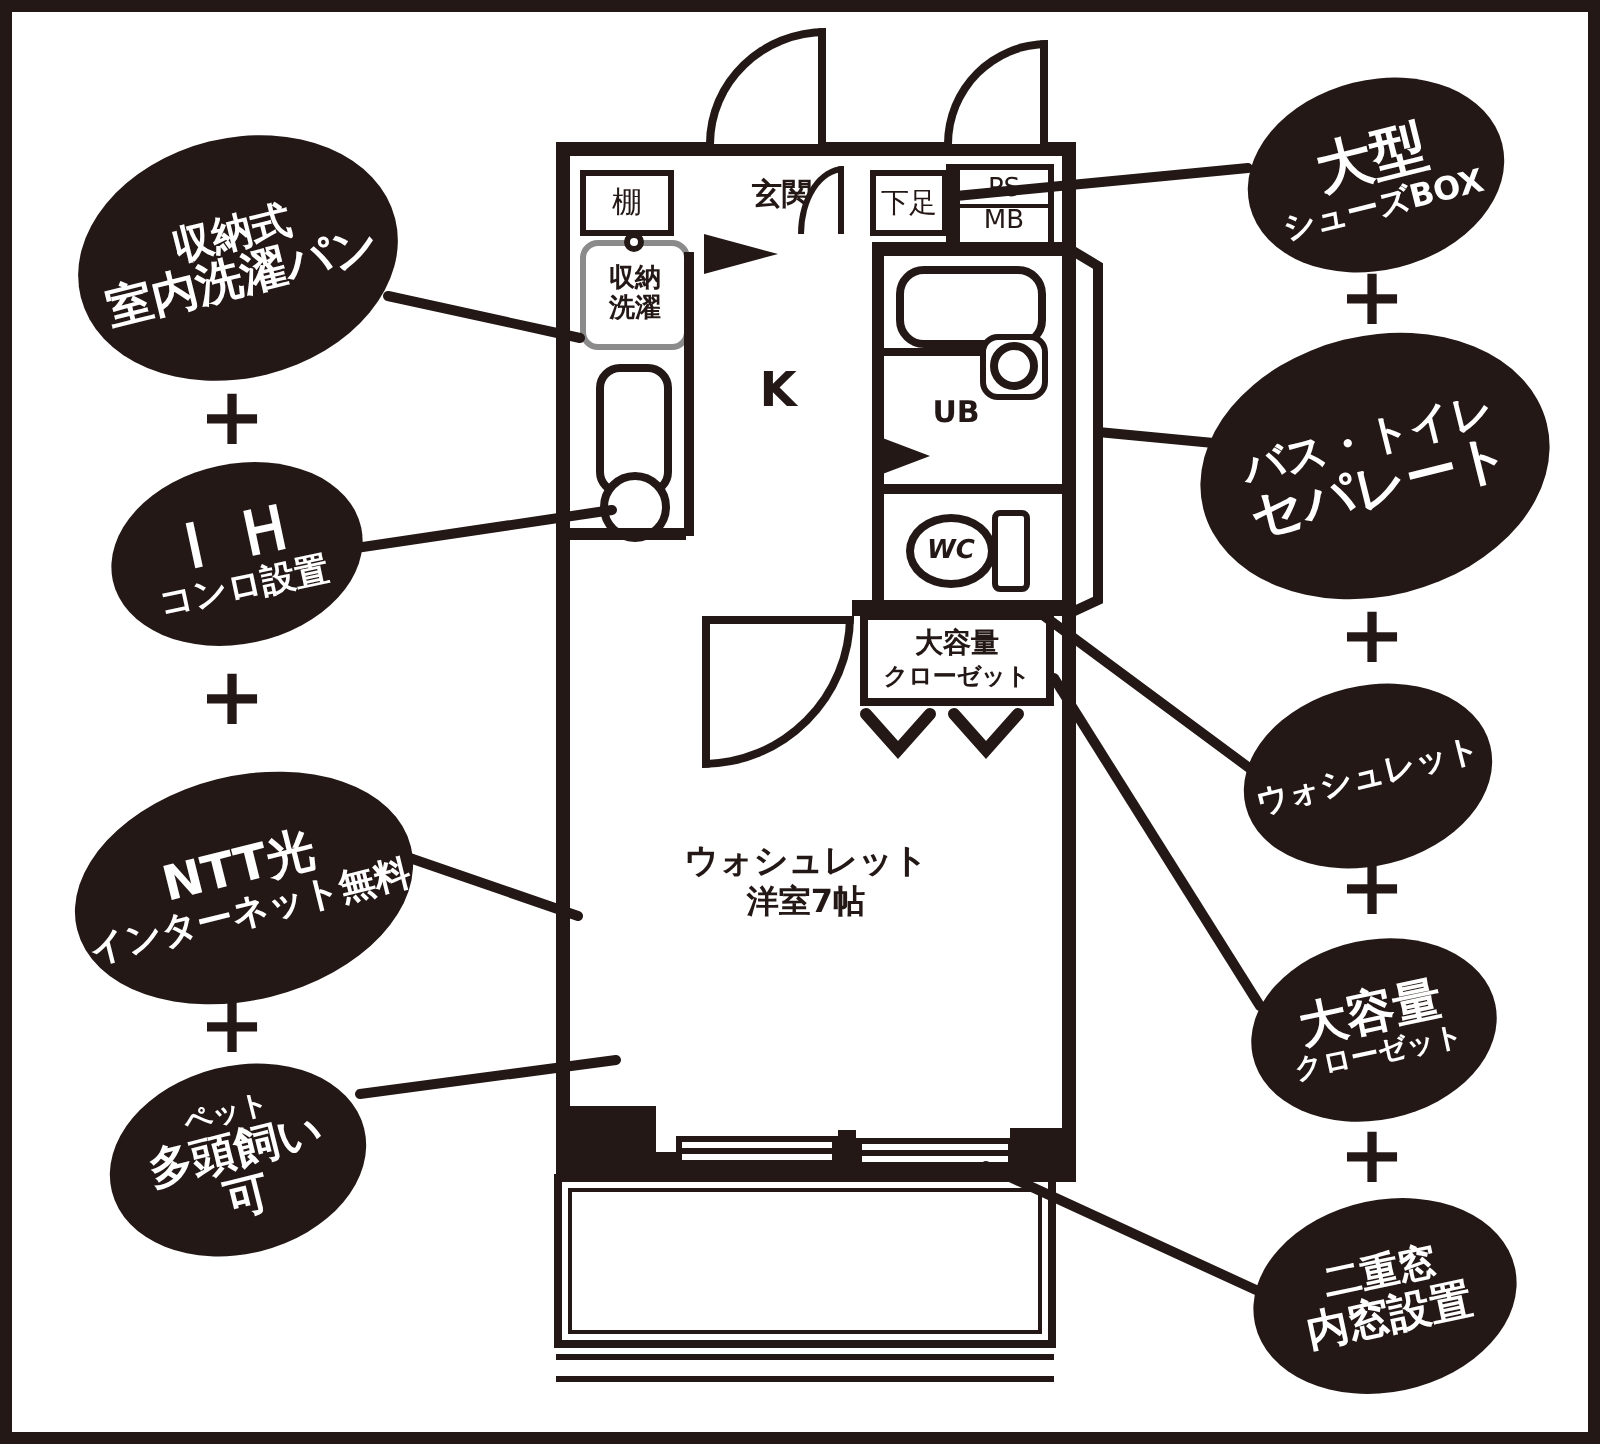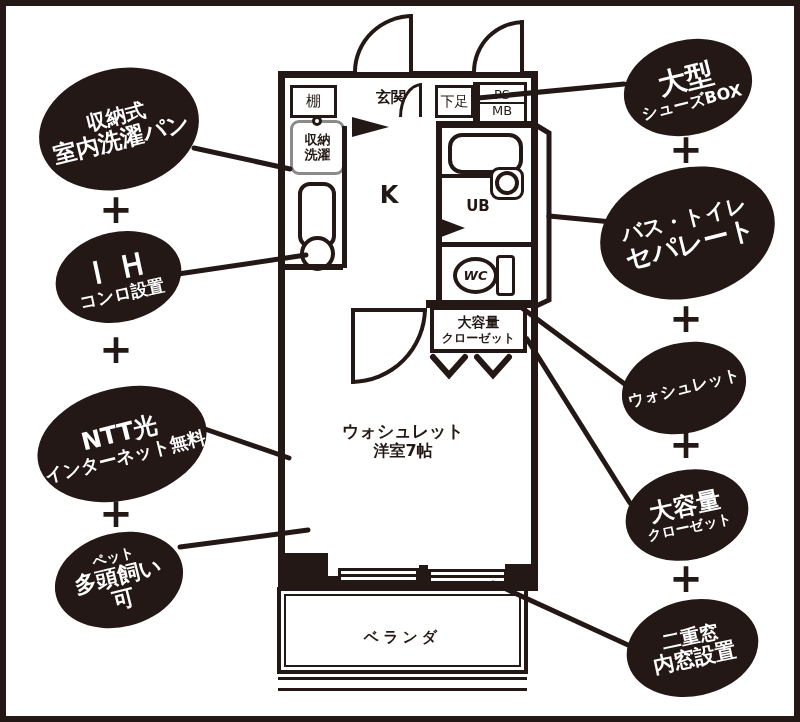--- a/index.html
+++ b/index.html
@@ -119,21 +119,20 @@
         <i class="wmid"></i>
       </div>
     <div class="bar" style="left:413px;top:559px;width:9px;height:19px;"></div>
     <div class="window" style="left:422px;top:563px;width:79px;height:15px;">
         <i class="wmid"></i>
       </div>
     <div class="bar" style="left:499px;top:558px;width:27px;height:25px;"></div>
 
     <div class="balc">
       <div class="balc-inner"></div>
-      <div class="plabel f15" style="left:0;right:0;top:38px;letter-spacing:4px;">ベランダ</div>
     </div>
     <div class="dbl-line" style="left:272px;top:671px;width:249px;height:8px;"></div>
   </div>
 
   <svg class="lines" width="800" height="722">
     <g stroke="#231815" stroke-width="5" fill="none" stroke-linecap="round">
       <path d="M188,142 L284,163"></path>
       <path d="M172,268 L300,249"></path>
       <path d="M196,422 L283,452"></path>
       <path d="M174,541 L302,524"></path>

